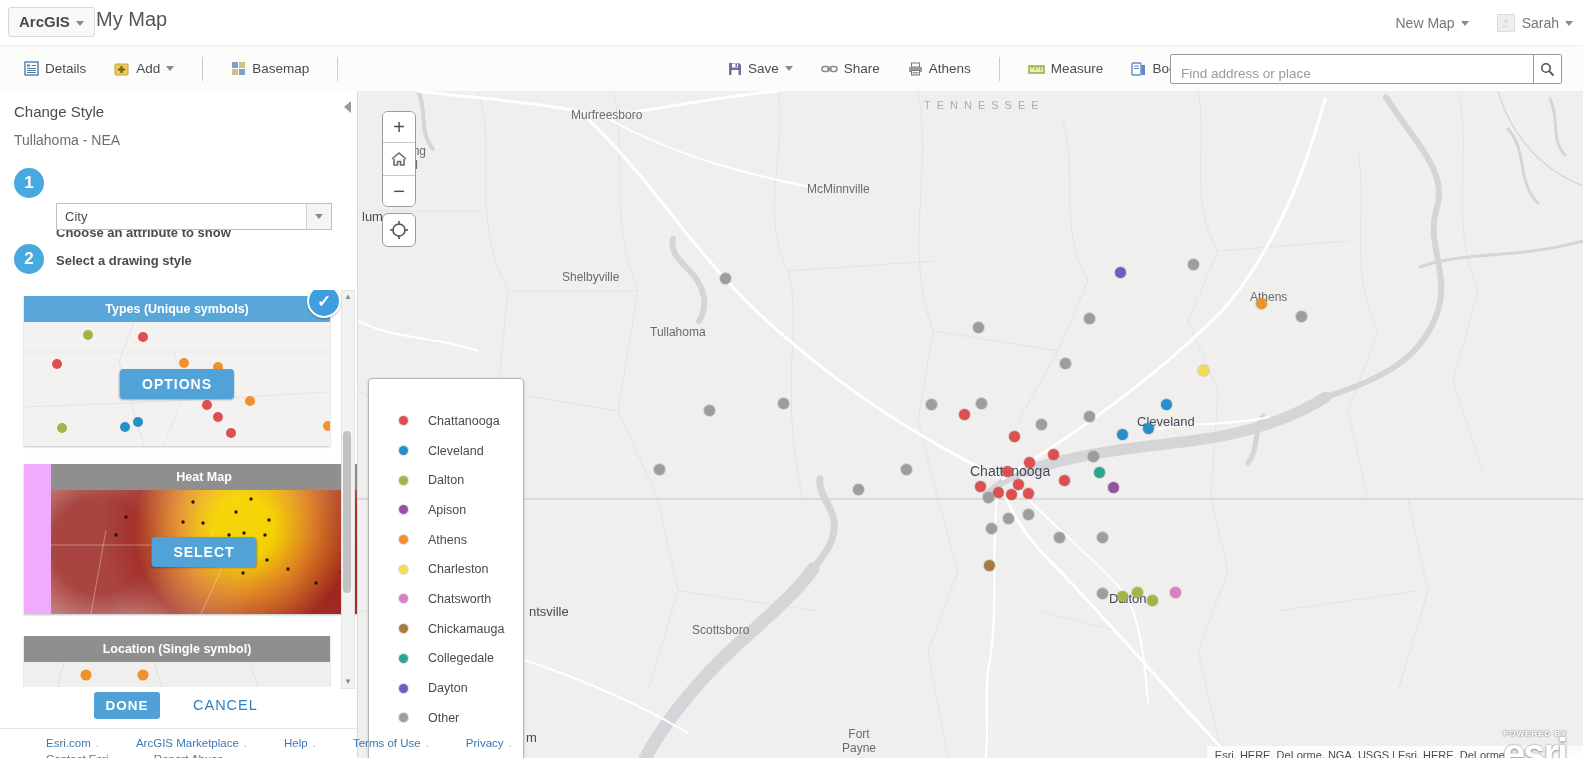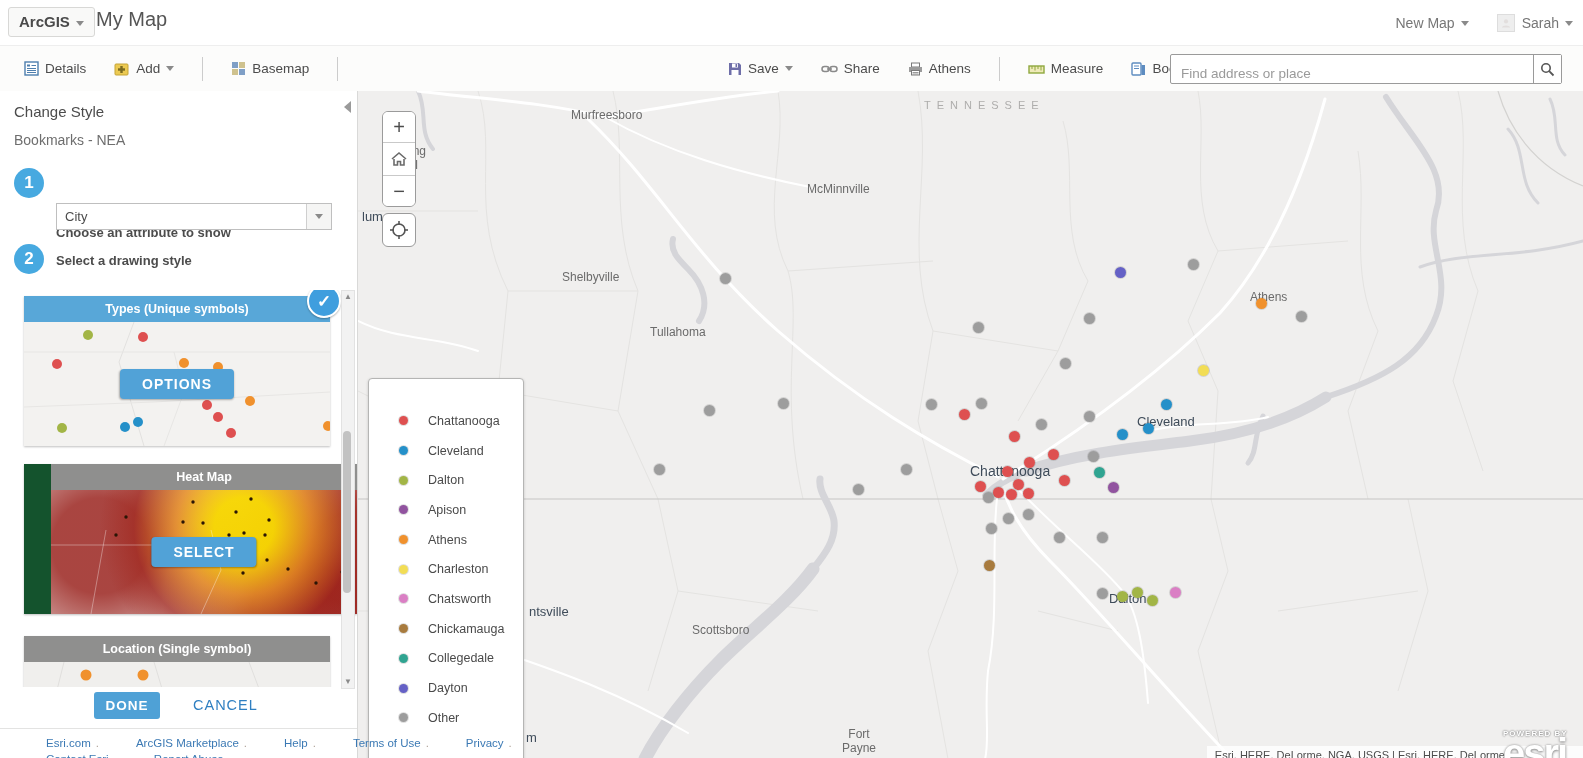--- a/index.html
+++ b/index.html
@@ -27,21 +27,21 @@
   .panel-title{position:absolute;left:14px;top:12px;font-size:15px;color:#4c4c4c;}
   .collapse-arrow{position:absolute;right:6px;top:10px;width:0;height:0;border-top:6px solid transparent;border-bottom:6px solid transparent;border-right:7px solid #9a9a9a;cursor:pointer;}
   .layer-name{position:absolute;left:14px;top:41px;font-size:14px;color:#6e6e6e;}
   .step-circle{position:absolute;width:30px;height:30px;border-radius:50%;background:#47a9e0;color:#fff;font-size:17px;font-weight:bold;display:flex;align-items:center;justify-content:center;}
   .step-label{position:absolute;font-size:13px;font-weight:bold;color:#4c4c4c;}
   .selectbox{position:absolute;left:56px;top:112px;width:274px;height:25px;border:1px solid #bfbfbf;background:#fff;display:flex;align-items:center;cursor:pointer;}
   .selectbox .val{flex:1;padding:0 8px;font-size:13px;color:#4c4c4c;}
   .selectbox .dd{width:24px;height:100%;border-left:1px solid #cfcfcf;background:#f5f5f4;display:flex;align-items:center;justify-content:center;}
   
   .cards-viewport{position:absolute;left:0;top:199px;width:357px;height:397px;overflow:hidden;}
-  .style-card{position:absolute;left:24px;width:306px;height:150px;box-shadow:0 1px 2px rgba(0,0,0,.25);cursor:pointer;background:#14532d;}
+  .style-card{position:absolute;left:24px;width:306px;height:150px;box-shadow:0 1px 2px rgba(0,0,0,.25);cursor:pointer;background:#f0abfc;}
   .card-head{height:26px;line-height:26px;text-align:center;color:#fff;font-size:12.5px;font-weight:bold;}
   .card-head.blue{background:#58a7d8;}
   .card-head.gray{background:#8f8f8e;}
   .card-body{position:relative;height:124px;overflow:hidden;}
   .card-btn{position:absolute;left:50%;top:50%;transform:translate(-50%,-50%);background:#51a2d7;color:#fff;font-size:14px;font-weight:bold;letter-spacing:1px;padding:7px 22px;border-radius:4px;box-shadow:0 1px 2px rgba(0,0,0,.3);cursor:pointer;}
   .check-badge{position:absolute;right:-11px;top:-12px;width:30px;height:30px;border-radius:50%;background:#3f9ede;border:2px solid #fff;box-shadow:0 1px 2px rgba(0,0,0,.3);color:#fff;font-size:17px;font-weight:bold;display:flex;align-items:center;justify-content:center;}
   .heat-bg{position:absolute;inset:0;background:
      radial-gradient(circle at 63% 30%, rgba(248,216,0,.95) 0 14%, rgba(238,150,30,.75) 32%, rgba(160,35,25,.55) 52%, rgba(160,35,25,0) 68%),
      radial-gradient(circle at 16% 45%, rgba(150,25,20,.8) 0 18%, rgba(150,25,20,0) 55%),
      radial-gradient(circle at 100% 55%, rgba(150,25,20,.75) 0 15%, rgba(150,25,20,0) 50%),
@@ -204,21 +204,21 @@
             <circle cx="6" cy="6" r="4.2" fill="none" stroke="#555" stroke-width="1.6"></circle>
             <line x1="9.2" y1="9.2" x2="13.5" y2="13.5" stroke="#555" stroke-width="1.8"></line>
           </svg>
       </div>
     </div>
   </div>
 
   <div class="panel">
     <div class="panel-title">Change Style</div>
     <div class="collapse-arrow"></div>
-    <div class="layer-name">Bookmarks - NEA</div>
+    <div class="layer-name">Tullahoma - NEA</div>
 
     <div class="step-circle" style="left:14px;top:77px;">1</div>
     <div class="step-label" style="left:56px;top:86px;margin-top:48px;">Choose an attribute to show</div>
     <div class="selectbox">
       <span class="val">City</span>
       <span class="dd">
           <span class="caret" style="margin-left:0;"></span>
         </span>
     </div>
 

